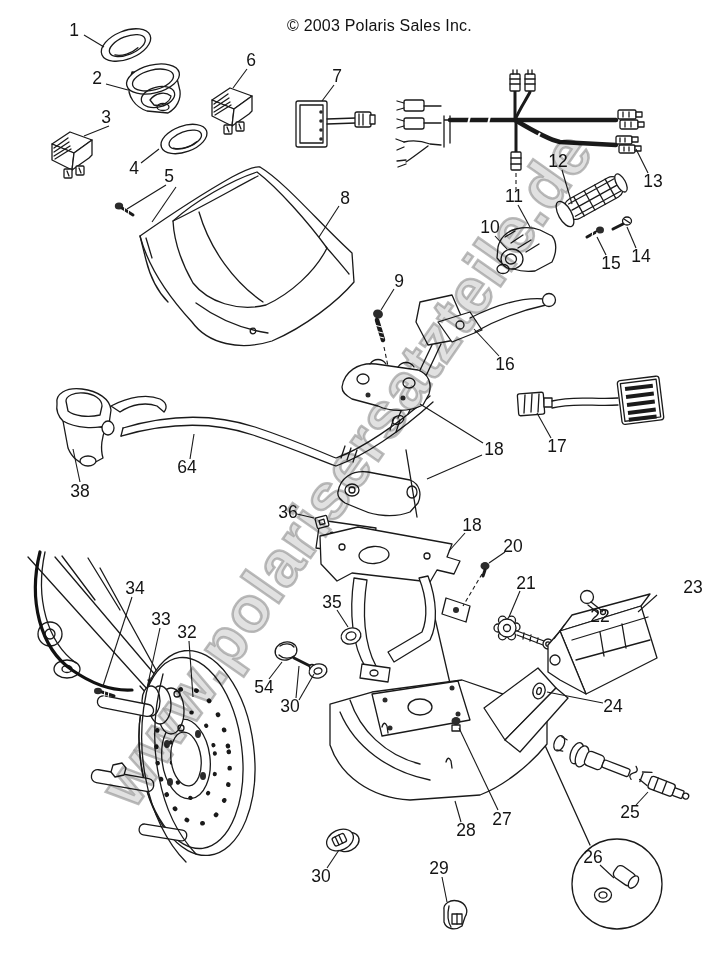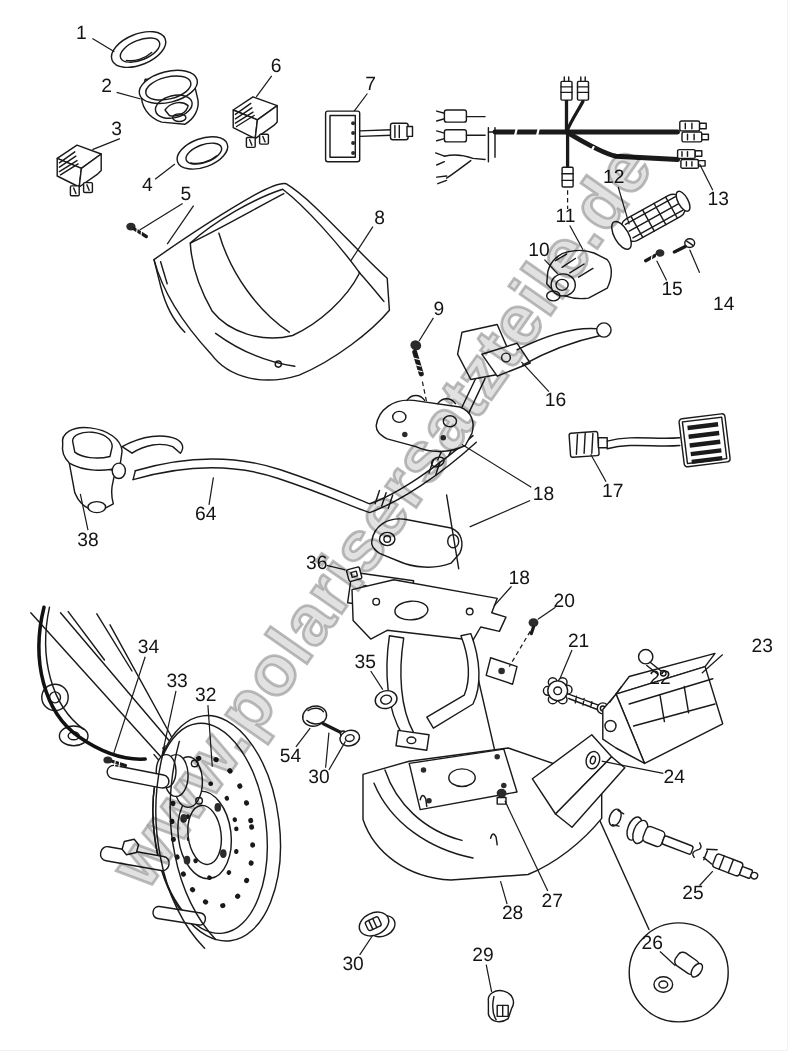--- a/index.html
+++ b/index.html
@@ -26,20 +26,21 @@
   .mid{fill:none;stroke:var(--line);stroke-width:3;stroke-linecap:round;}
   .dash{fill:none;stroke:var(--line);stroke-width:1.1;stroke-dasharray:4 3;}
   .dots1{fill:none;stroke:var(--line);stroke-width:4.5;stroke-linecap:round;stroke-dasharray:0.4 16;}
   .dots2{fill:none;stroke:var(--line);stroke-width:4;stroke-linecap:round;stroke-dasharray:0.4 20;}
 </style>
 </head>
 <body>
 
 <div id="page">
 
+  <div id="copyright">© 2003 Polaris Sales Inc.</div>
 
   <svg id="art" width="716" height="955" viewBox="0 0 716 955">
 
     <g transform="rotate(-22 126 45)">
       <ellipse class="wf" cx="126" cy="45" rx="26" ry="14"></ellipse>
       <ellipse class="ln" cx="127" cy="46" rx="19" ry="9"></ellipse>
       <path class="ln" d="M112,50 C118,54 128,55 136,52"></path>
     </g>
 
     <g>
@@ -463,21 +464,21 @@
       <div class="part-label" style="left: 134px; top: 168px;">4</div>
       <div class="part-label" style="left: 169px; top: 176px;">5</div>
       <div class="part-label" style="left: 251px; top: 60px;">6</div>
       <div class="part-label" style="left: 337px; top: 76px;">7</div>
       <div class="part-label" style="left: 345px; top: 198px;">8</div>
       <div class="part-label" style="left: 399px; top: 281px;">9</div>
       <div class="part-label" style="left: 490px; top: 227px;">10</div>
       <div class="part-label" style="left: 514px; top: 196px;">11</div>
       <div class="part-label" style="left: 558px; top: 161px;">12</div>
       <div class="part-label" style="left: 653px; top: 181px;">13</div>
-      <div class="part-label" style="left: 658px; top: 256px; margin-top: 20px;">14</div>
+      <div class="part-label" style="left: 641px; top: 256px;">14</div>
       <div class="part-label" style="left: 611px; top: 263px;">15</div>
       <div class="part-label" style="left: 505px; top: 364px;">16</div>
       <div class="part-label" style="left: 557px; top: 446px;">17</div>
       <div class="part-label" style="left: 494px; top: 449px;">18</div>
       <div class="part-label" style="left: 472px; top: 525px;">18</div>
       <div class="part-label" style="left: 513px; top: 546px;">20</div>
       <div class="part-label" style="left: 526px; top: 583px;">21</div>
       <div class="part-label" style="left: 600px; top: 616px;">22</div>
       <div class="part-label" style="left: 665px; top: 587px; margin-left: 28px;">23</div>
       <div class="part-label" style="left: 613px; top: 706px;">24</div>

